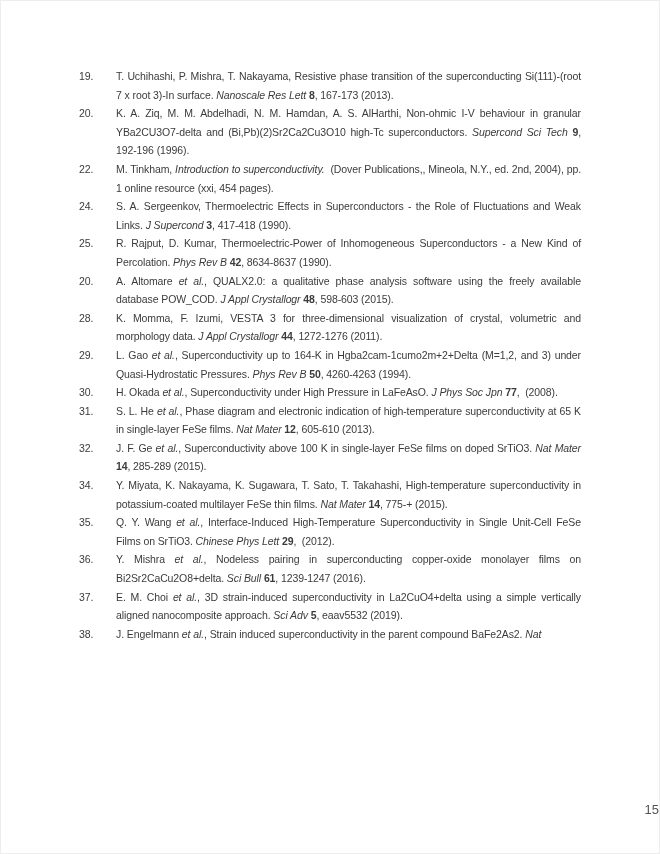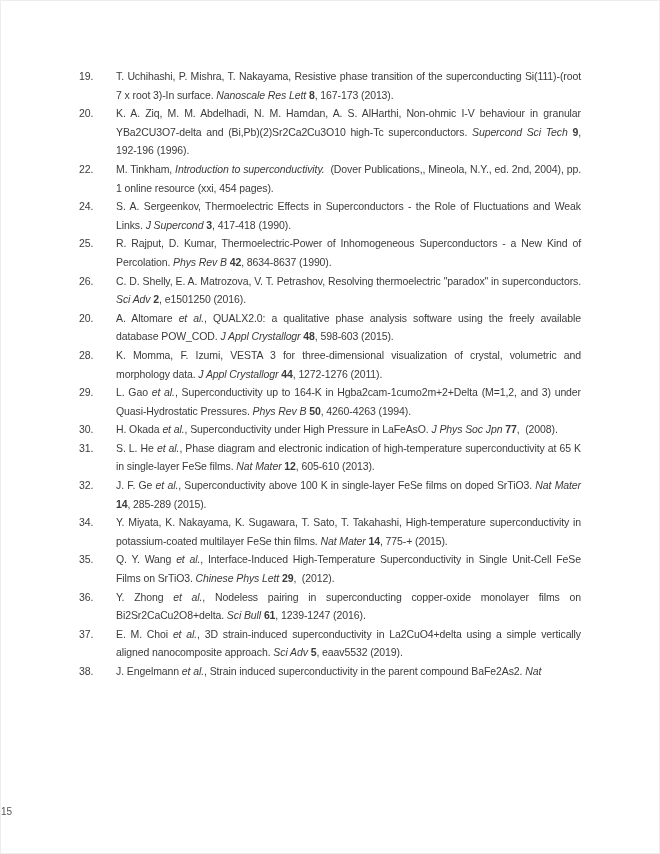--- a/index.html
+++ b/index.html
@@ -37,22 +37,22 @@
     flex: 1;
     text-align: justify;
   }
   .it { font-style: italic; }
   .bd { font-weight: bold; }
   .page-number {
     position: absolute;
     bottom: 36px;
     left: 0;
     right: 0;
-    text-align: left;
-    font-size: 10px;
+    text-align: right;
+    font-size: 13px;
     color: #555555;
   }
 </style>
 </head>
 <body>
 
 <div class="refs" id="ref-list">
     <div class="ref">
       <div class="ref-num">19.</div>
       <div class="ref-text"><span>T. Uchihashi, P. Mishra, T. Nakayama, Resistive phase transition of the superconducting Si(111)-(root 7 x root 3)-In surface. </span><span class="it">Nanoscale Res Lett </span><span class="bd">8</span><span>, 167-173 (2013).</span></div>
@@ -65,24 +65,20 @@
       <div class="ref-num">22.</div>
       <div class="ref-text"><span>M. Tinkham, </span><span class="it">Introduction to superconductivity.</span><span> &nbsp;(Dover Publications,, Mineola, N.Y., ed. 2nd, 2004), pp. 1 online resource (xxi, 454 pages).</span></div>
     </div>
     <div class="ref">
       <div class="ref-num">24.</div>
       <div class="ref-text"><span>S. A. Sergeenkov, Thermoelectric Effects in Superconductors - the Role of Fluctuations and Weak Links. </span><span class="it">J Supercond </span><span class="bd">3</span><span>, 417-418 (1990).</span></div>
     </div>
     <div class="ref">
       <div class="ref-num">25.</div>
       <div class="ref-text"><span>R. Rajput, D. Kumar, Thermoelectric-Power of Inhomogeneous Superconductors - a New Kind of Percolation. </span><span class="it">Phys Rev B </span><span class="bd">42</span><span>, 8634-8637 (1990).</span></div>
-    </div>
-    <div class="ref">
-      <div class="ref-num">26.</div>
-      <div class="ref-text"><span>C. D. Shelly, E. A. Matrozova, V. T. Petrashov, Resolving thermoelectric "paradox" in superconductors. </span><span class="it">Sci Adv </span><span class="bd">2</span><span>, e1501250 (2016).</span></div>
     </div>
     <div class="ref">
       <div class="ref-num">20.</div>
       <div class="ref-text"><span>A. Altomare </span><span class="it">et al.</span><span>, QUALX2.0: a qualitative phase analysis software using the freely available database POW_COD. </span><span class="it">J Appl Crystallogr </span><span class="bd">48</span><span>, 598-603 (2015).</span></div>
     </div>
     <div class="ref">
       <div class="ref-num">28.</div>
       <div class="ref-text"><span>K. Momma, F. Izumi, VESTA 3 for three-dimensional visualization of crystal, volumetric and morphology data. </span><span class="it">J Appl Crystallogr </span><span class="bd">44</span><span>, 1272-1276 (2011).</span></div>
     </div>
     <div class="ref">
@@ -104,21 +100,21 @@
     <div class="ref">
       <div class="ref-num">34.</div>
       <div class="ref-text"><span>Y. Miyata, K. Nakayama, K. Sugawara, T. Sato, T. Takahashi, High-temperature superconductivity in potassium-coated multilayer FeSe thin films. </span><span class="it">Nat Mater </span><span class="bd">14</span><span>, 775-+ (2015).</span></div>
     </div>
     <div class="ref">
       <div class="ref-num">35.</div>
       <div class="ref-text"><span>Q. Y. Wang </span><span class="it">et al.</span><span>, Interface-Induced High-Temperature Superconductivity in Single Unit-Cell FeSe Films on SrTiO3. </span><span class="it">Chinese Phys Lett </span><span class="bd">29</span><span>, &nbsp;(2012).</span></div>
     </div>
     <div class="ref">
       <div class="ref-num">36.</div>
-      <div class="ref-text"><span>Y. Zhong </span><span class="it">et al.</span><span>, Nodeless pairing in superconducting copper-oxide monolayer films on Bi2Sr2CaCu2O8+delta. </span><span class="it">Sci Bull </span><span class="bd">61</span><span>, 1239-1247 (2016).</span></div>
+      <div class="ref-text"><span>Y. Mishra </span><span class="it">et al.</span><span>, Nodeless pairing in superconducting copper-oxide monolayer films on Bi2Sr2CaCu2O8+delta. </span><span class="it">Sci Bull </span><span class="bd">61</span><span>, 1239-1247 (2016).</span></div>
     </div>
     <div class="ref">
       <div class="ref-num">37.</div>
       <div class="ref-text"><span>E. M. Choi </span><span class="it">et al.</span><span>, 3D strain-induced superconductivity in La2CuO4+delta using a simple vertically aligned nanocomposite approach. </span><span class="it">Sci Adv </span><span class="bd">5</span><span>, eaav5532 (2019).</span></div>
     </div>
     <div class="ref">
       <div class="ref-num">38.</div>
       <div class="ref-text"><span>J. Engelmann </span><span class="it">et al.</span><span>, Strain induced superconductivity in the parent compound BaFe2As2. </span><span class="it">Nat</span></div>
     </div>
   </div>

